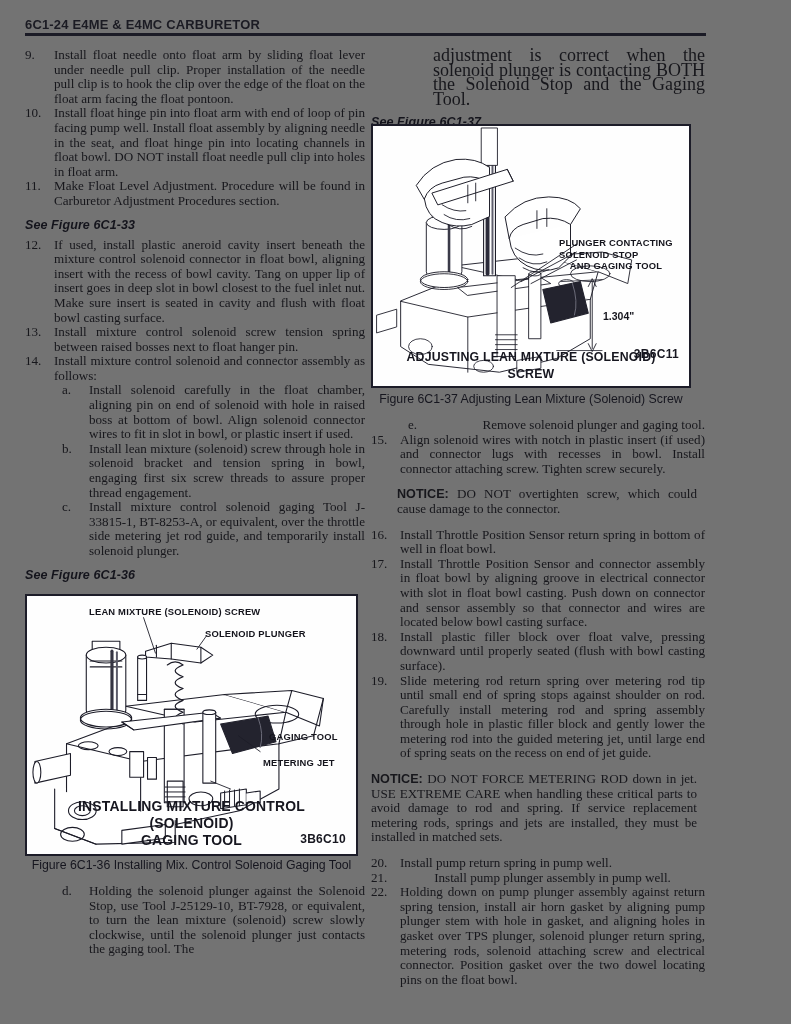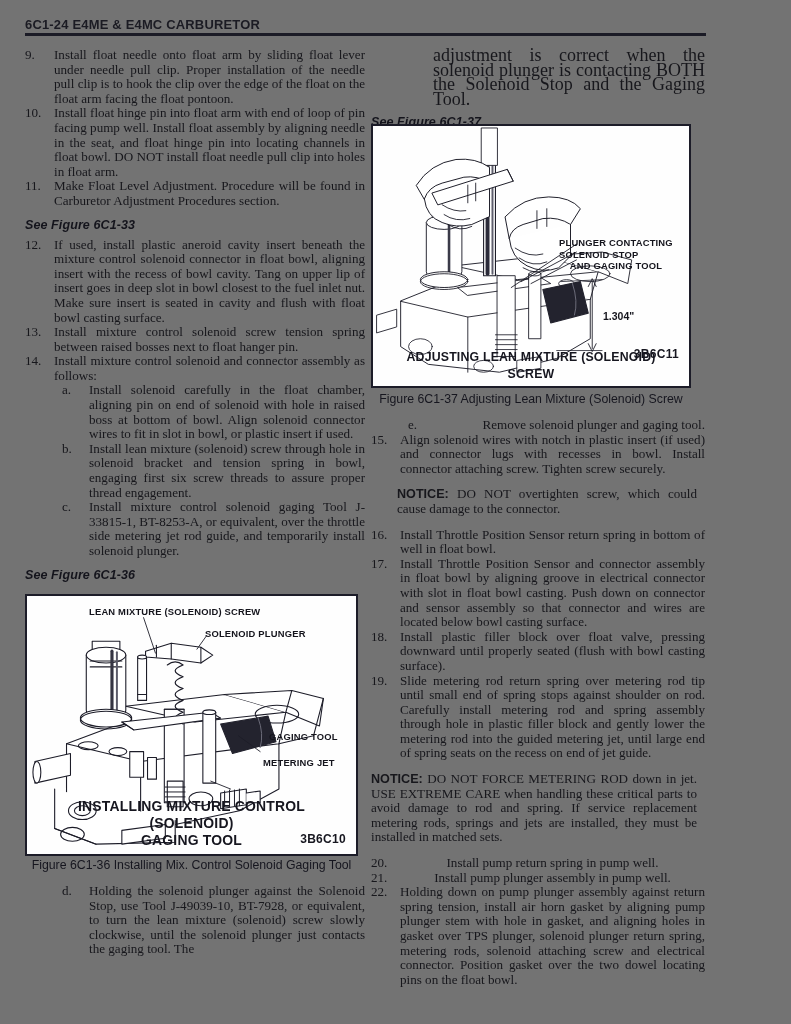--- a/index.html
+++ b/index.html
@@ -365,21 +365,21 @@
       <div>GAGING TOOL</div>
     </div>
     <div class="fig-code">3B6C10</div>
   </div>
 
   <div class="fig-caption" id="caption-left">Figure 6C1-36 Installing Mix. Control Solenoid Gaging Tool</div>
 
   <div style="position:absolute; left:25px; top:884px; width:340px;">
     <div class="item lvl2">
       <div class="num">d.</div>
-      <div class="body">Holding the solenoid plunger against the Solenoid Stop, use Tool J-49039-10, BT-7928, or equivalent, to turn the lean mixture (solenoid) screw slowly clockwise, until the solenoid plunger just contacts the gaging tool. The</div>
+      <div class="body">Holding the solenoid plunger against the Solenoid Stop, use Tool J-25129-10, BT-7928, or equivalent, to turn the lean mixture (solenoid) screw slowly clockwise, until the solenoid plunger just contacts the gaging tool. The</div>
     </div>
   </div>
 
   <div class="col col-right">
     <div class="para" style="padding-left:62px;">adjustment is correct when the solenoid plunger is contacting BOTH the Solenoid Stop and the Gaging Tool.</div>
     <div class="see-fig">See Figure 6C1-37</div>
   </div>
 
   <div class="figure-box" id="figure-right">
     <div class="fig-art">
@@ -510,21 +510,21 @@
       <div class="num">19.</div>
       <div class="body">Slide metering rod return spring over metering rod tip until small end of spring stops against shoulder on rod. Carefully install metering rod and spring assembly through hole in plastic filler block and gently lower the metering rod into the guided metering jet, until large end of spring seats on the recess on end of jet guide.</div>
     </div>
 
     <div class="notice">
       <b>NOTICE:</b><span> DO NOT FORCE METERING ROD down in jet. USE EXTREME CARE when handling these critical parts to avoid damage to rod and spring. If service replacement metering rods, springs and jets are installed, they must be installed in matched sets.</span>
     </div>
 
     <div class="item lvl1">
       <div class="num">20.</div>
-      <div class="body" style="text-align:center;">Install pump return spring in pump well.</div>
+      <div class="body" style="text-align:left;">Install pump return spring in pump well.</div>
     </div>
 
     <div class="item lvl1">
       <div class="num">21.</div>
       <div class="body" style="text-align:center;">Install pump plunger assembly in pump well.</div>
     </div>
 
     <div class="item lvl1">
       <div class="num">22.</div>
       <div class="body">Holding down on pump plunger assembly against return spring tension, install air horn gasket by aligning pump plunger stem with hole in gasket, and aligning holes in gasket over TPS plunger, solenoid plunger return spring, metering rods, solenoid attaching screw and electrical connector. Position gasket over the two dowel locating pins on the float bowl.</div>

